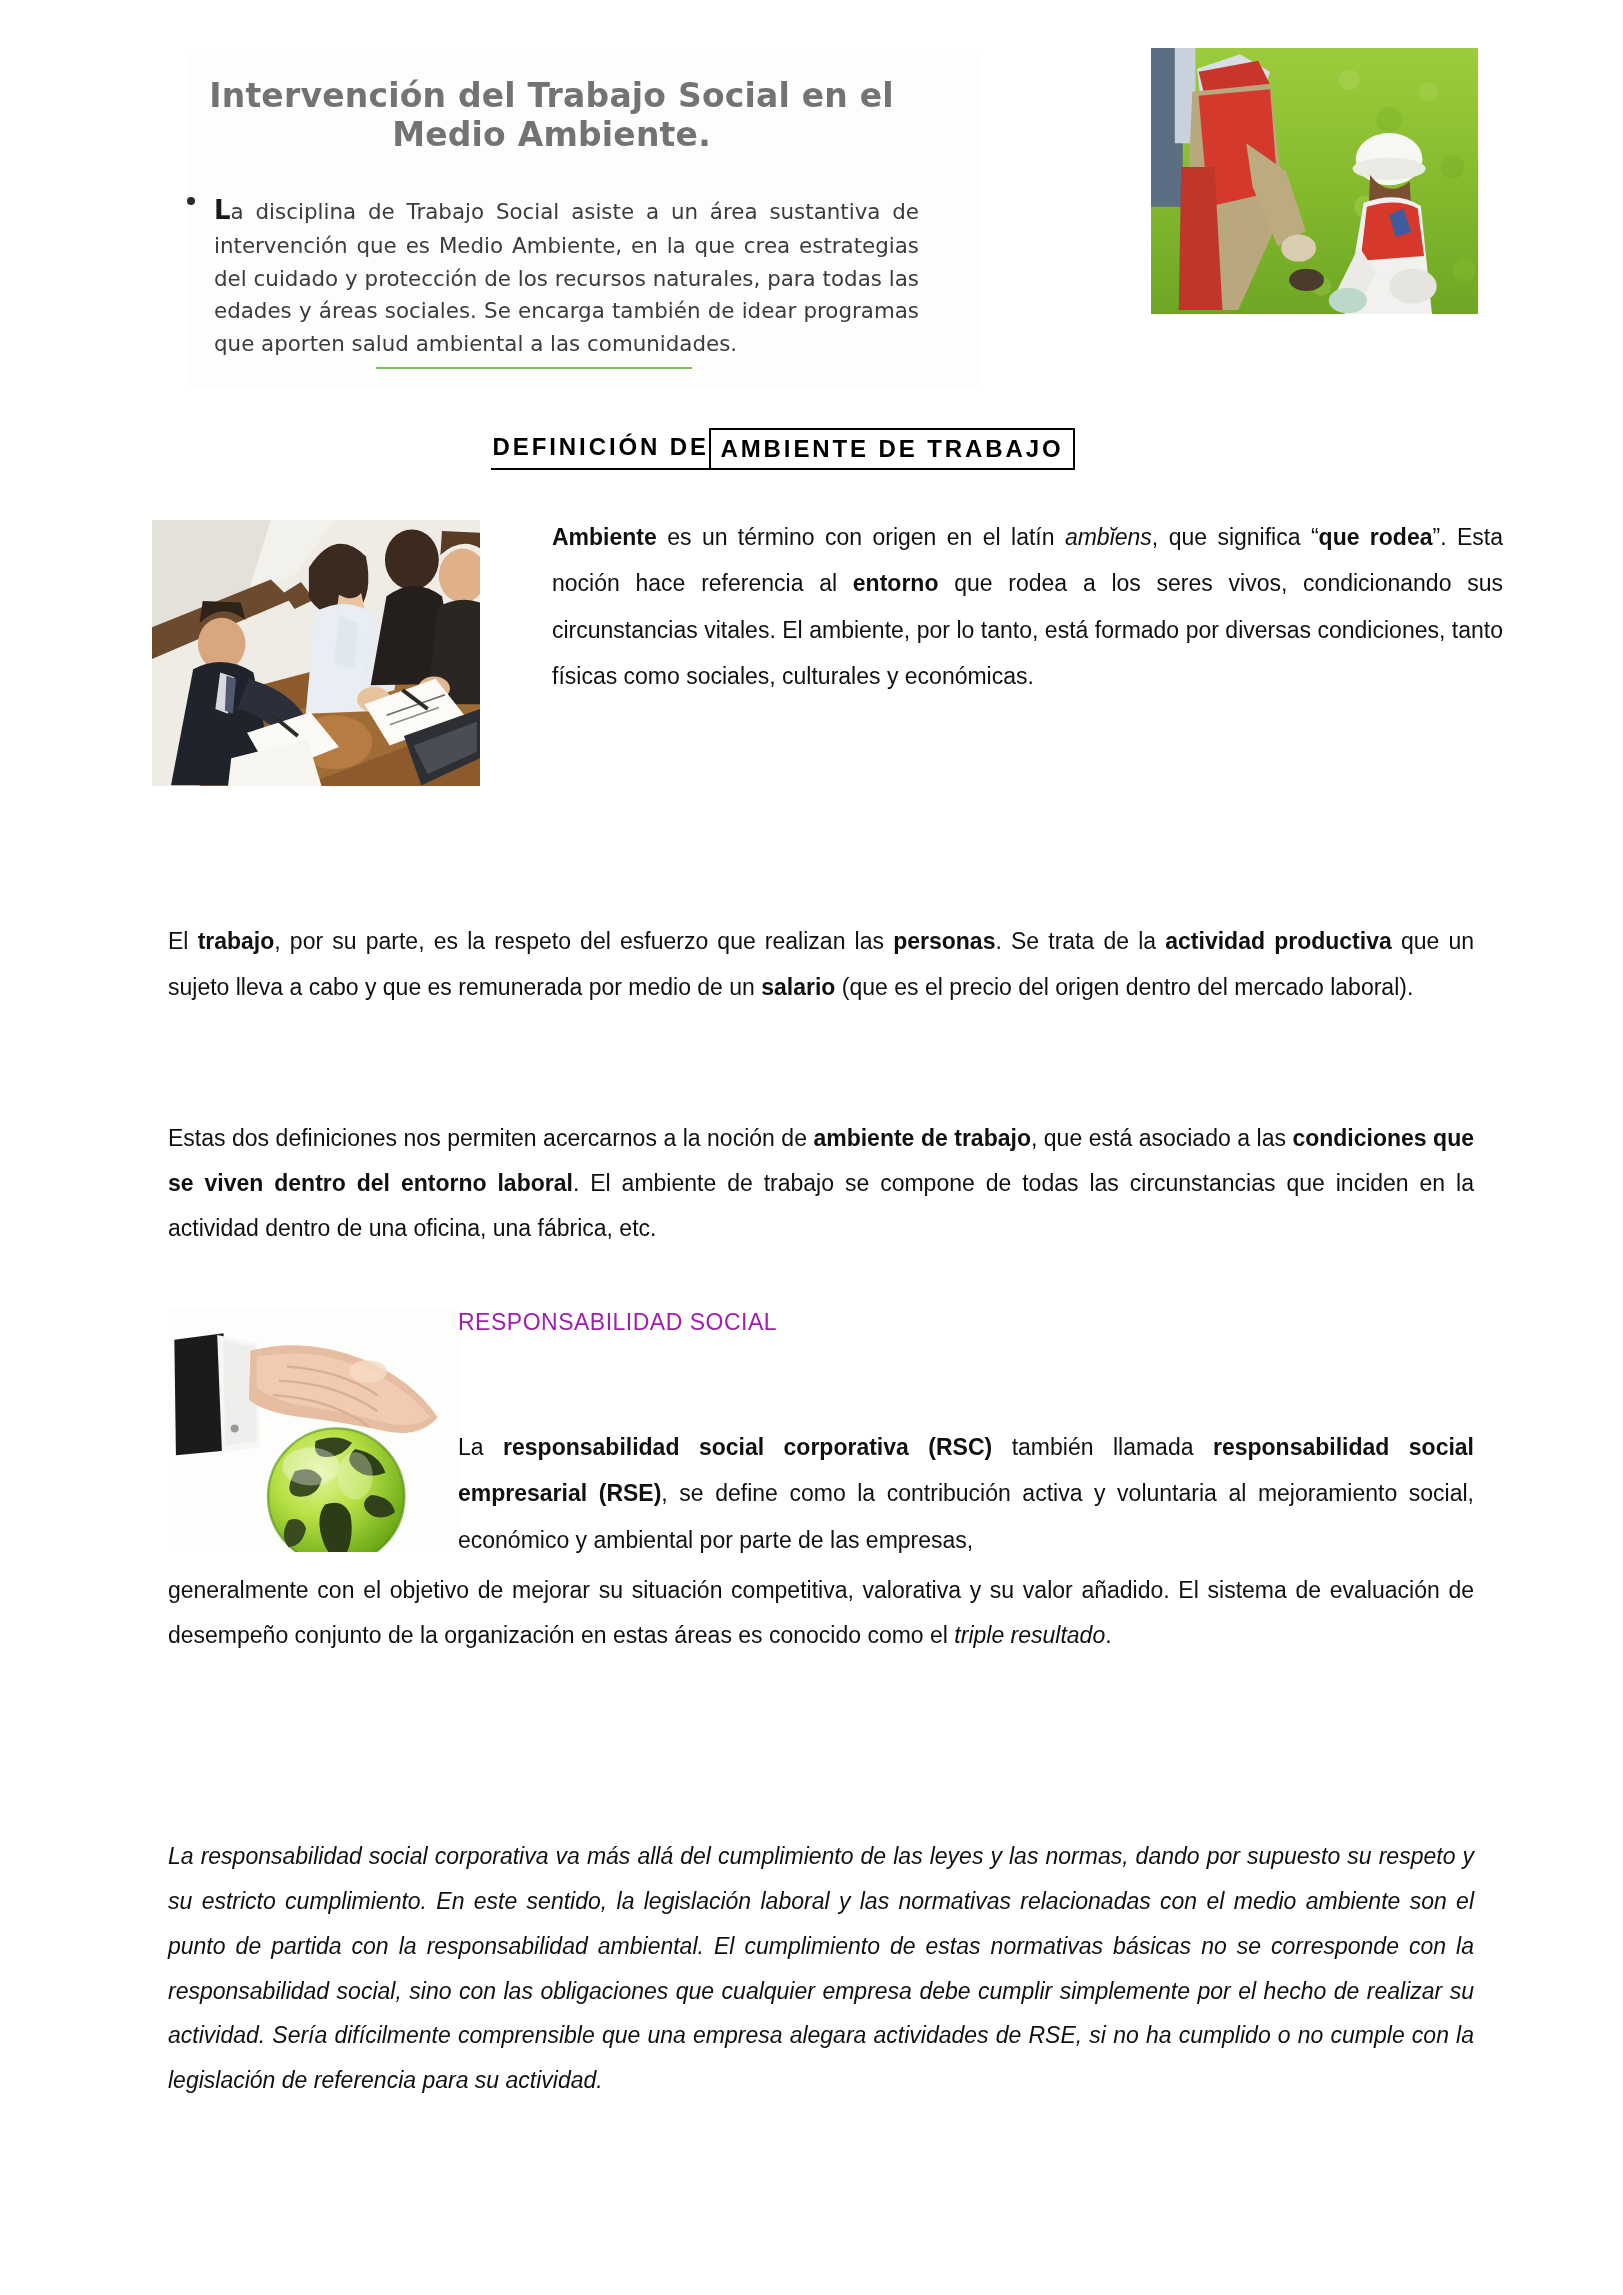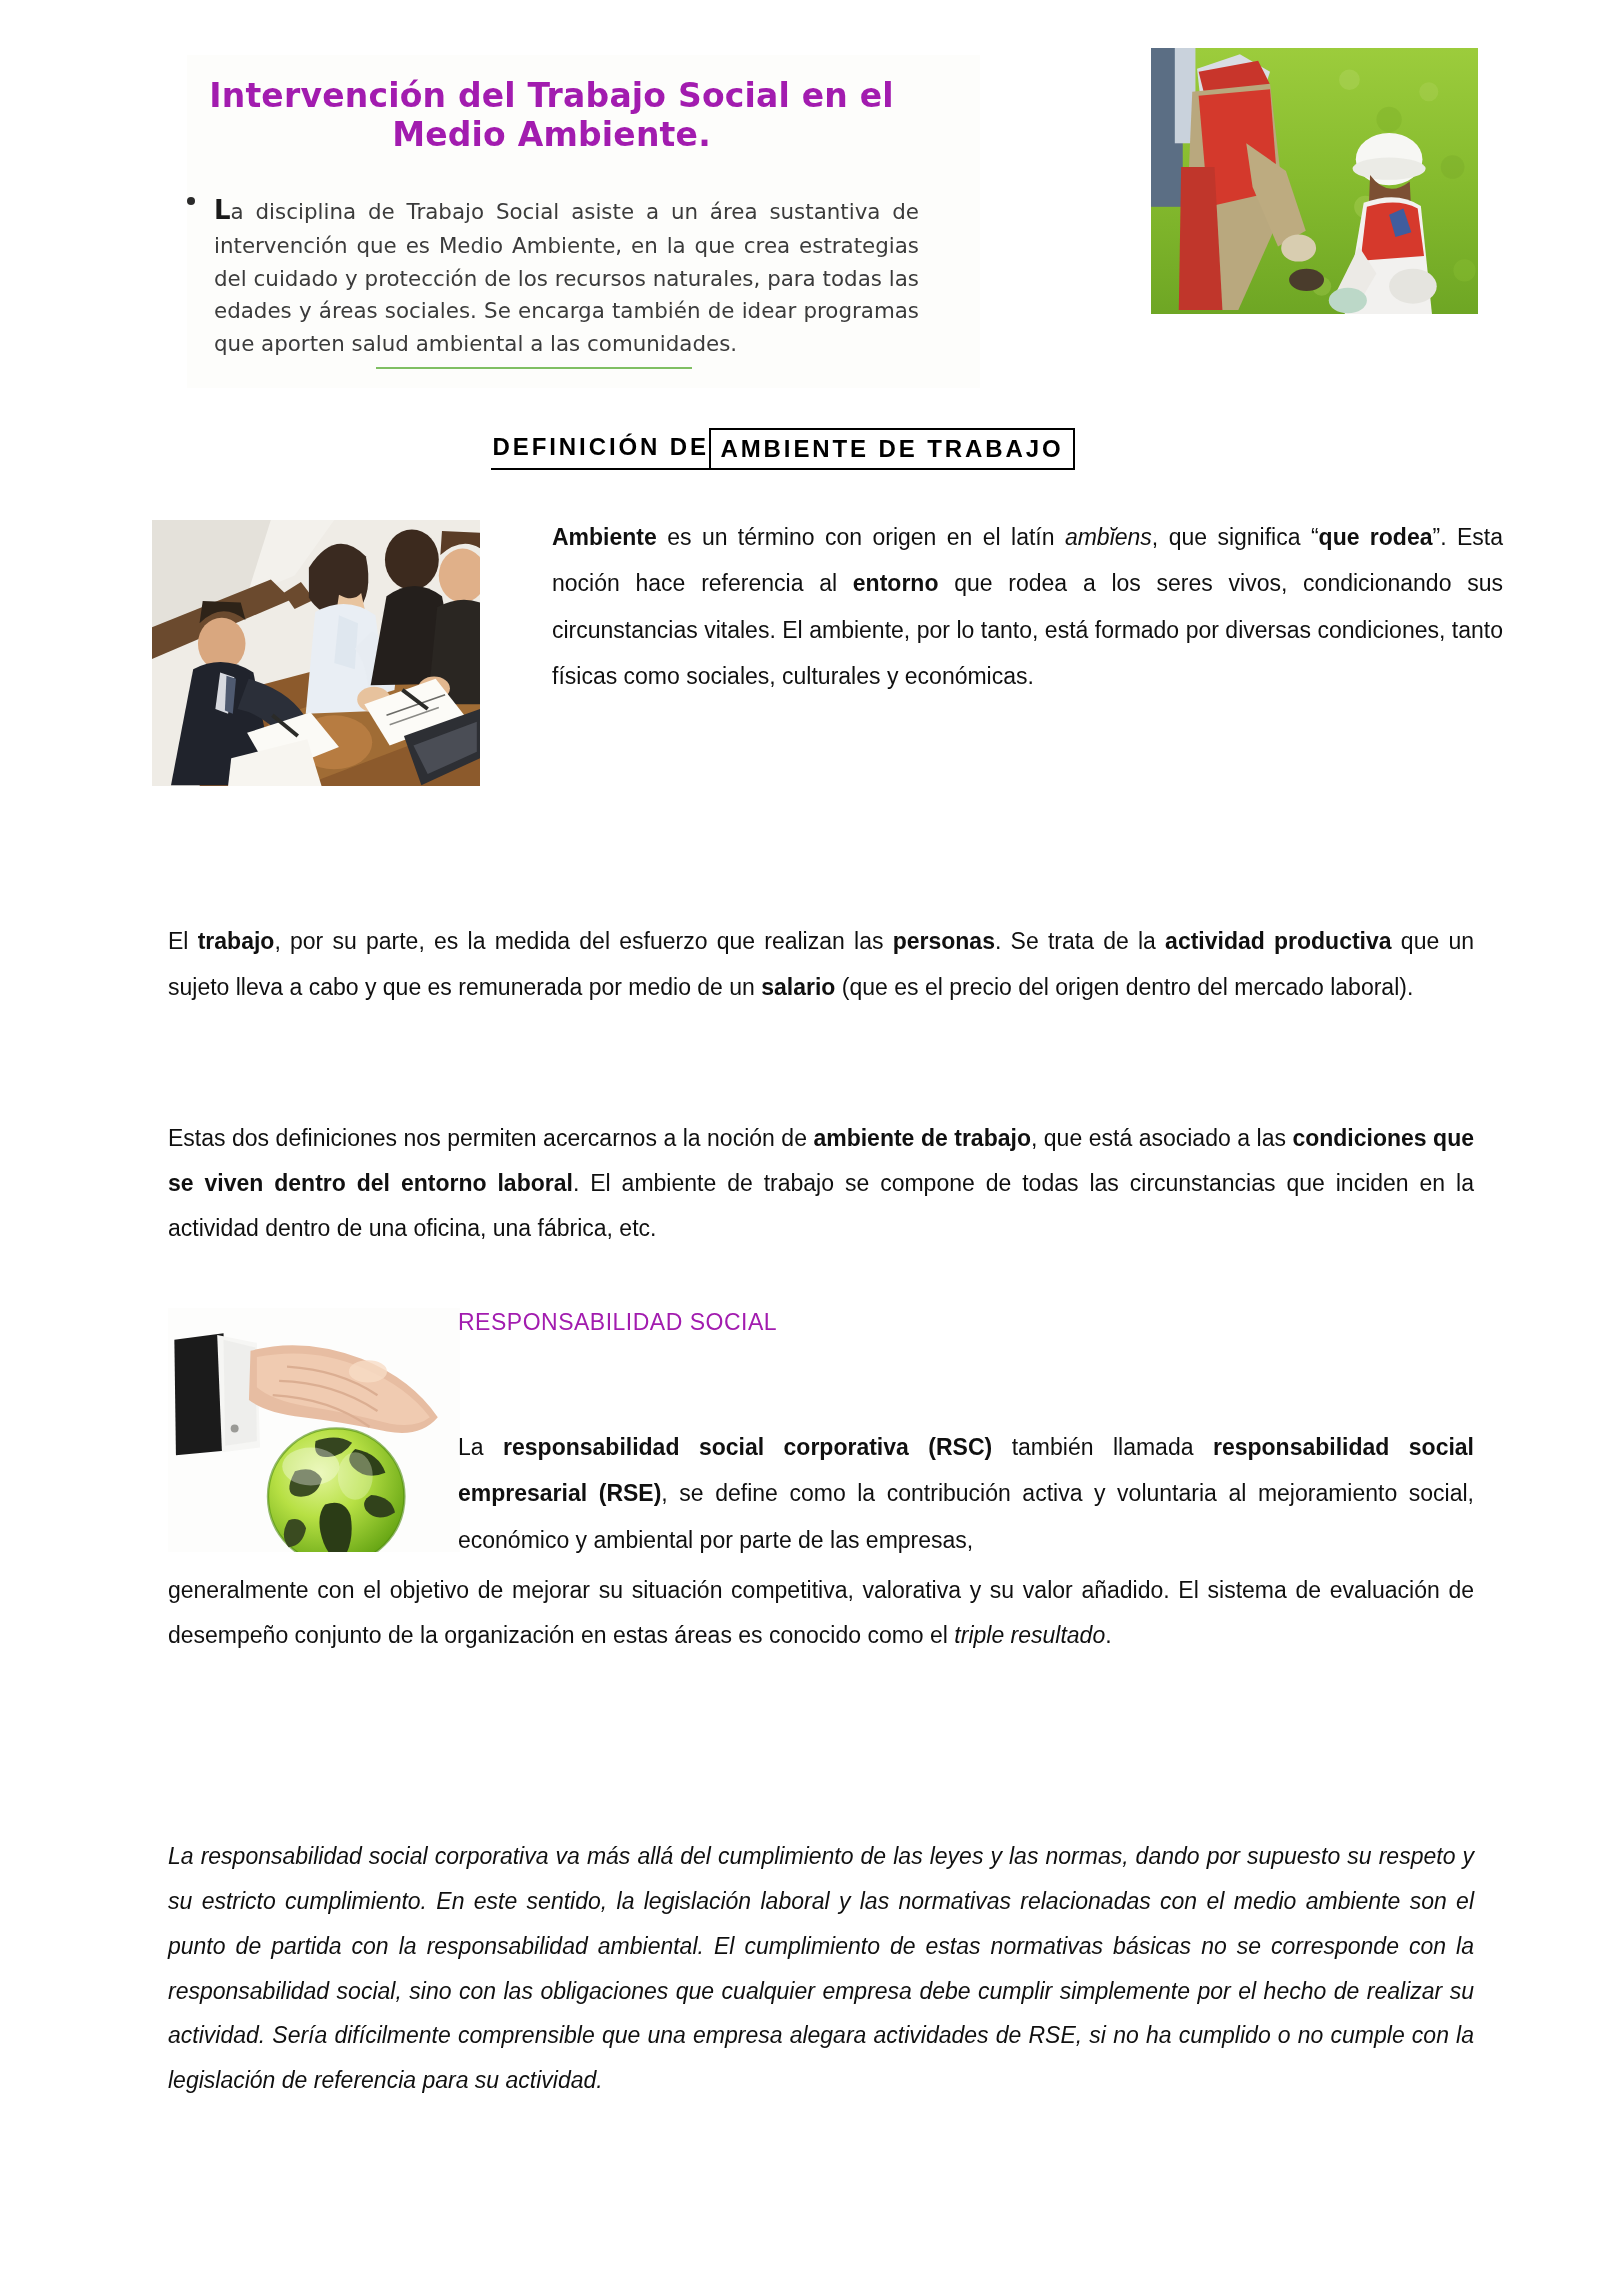--- a/index.html
+++ b/index.html
@@ -25,21 +25,21 @@
     position: absolute;
     left: 187px;
     top: 55px;
     width: 793px;
     height: 333px;
     background: #fdfdfb;
   }
   .slide-title {
     margin: 22px 0 12px 0;
     text-align: center;
-    color: #a21caf;
+    color: #737373;
     font-family: "DejaVu Sans", sans-serif;
     font-weight: bold;
     font-size: 33px;
     line-height: 1.18;
     letter-spacing: 0.2px;
     width: 729px;
     filter: blur(0.3px);
   }
   .slide-bullet {
     position: relative;
@@ -289,21 +289,21 @@
 
       <path d="M318 272 L414 238 L414 300 L340 334 Z" fill="#2d2f34"></path>
       <path d="M330 284 L410 254 L410 292 L348 320 Z" fill="#4a4d55"></path>
 
       <path d="M100 300 L196 276 L214 335 L96 335 Z" fill="#f7f5f0"></path>
     </svg>
   </div>
 
   <div class="body-text para-ambiente"><b>Ambiente</b><span> es un término con origen en el latín </span><i>ambĭens</i><span>, que significa “</span><b>que rodea</b><span>”. Esta noción hace referencia al </span><b>entorno</b><span> que rodea a los seres vivos, condicionando sus circunstancias vitales. El ambiente, por lo tanto, está formado por diversas condiciones, tanto físicas como sociales, culturales y económicas.</span></div>
 
-  <div class="body-text para-trabajo"><span>El </span><b>trabajo</b><span>, por su parte, es la medida del esfuerzo que realizan las </span><b>personas</b><span>. Se trata de la </span><b>actividad productiva</b><span> que un sujeto lleva a cabo y que es remunerada por medio de un </span><b>salario</b><span> (que es el precio del origen dentro del mercado laboral).</span></div>
+  <div class="body-text para-trabajo"><span>El </span><b>trabajo</b><span>, por su parte, es la respeto del esfuerzo que realizan las </span><b>personas</b><span>. Se trata de la </span><b>actividad productiva</b><span> que un sujeto lleva a cabo y que es remunerada por medio de un </span><b>salario</b><span> (que es el precio del origen dentro del mercado laboral).</span></div>
 
   <div class="body-text para-definiciones"><span>Estas dos definiciones nos permiten acercarnos a la noción de </span><b>ambiente de trabajo</b><span>, que está asociado a las </span><b>condiciones que se viven dentro del entorno laboral</b><span>. El ambiente de trabajo se compone de todas las circunstancias que inciden en la actividad dentro de una oficina, una fábrica, etc.</span></div>
 
   <div class="photo photo-globe">
     <svg viewBox="0 0 368 308" preserveAspectRatio="none" aria-hidden="true">
       <rect x="0" y="0" width="368" height="308" fill="#fdfdfc"></rect>
 
       <path d="M8 40 L70 32 L74 180 L10 186 Z" fill="#1b1b1b"></path>
 
       <path d="M62 34 L112 44 L116 176 L68 182 Z" fill="#f6f6f4"></path>

